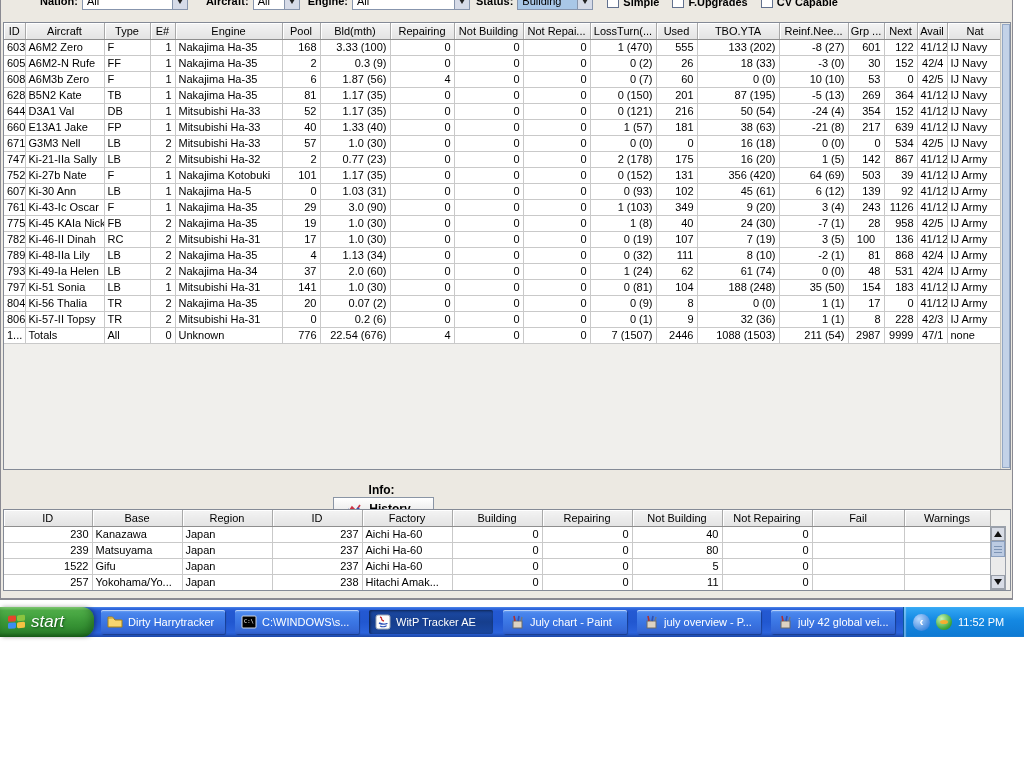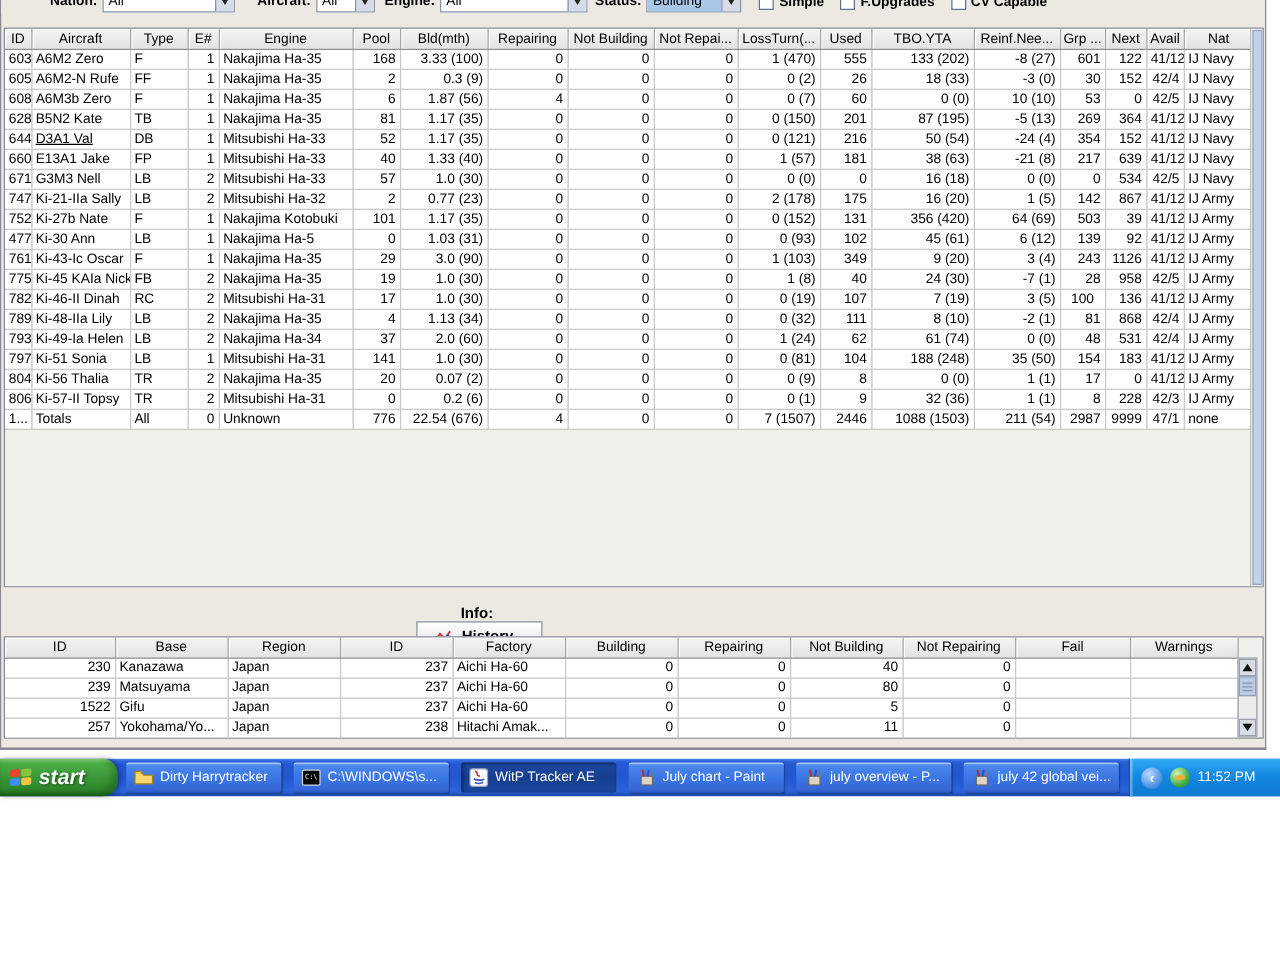--- a/index.html
+++ b/index.html
@@ -60,21 +60,21 @@
     font-size:12px; font-weight:bold; color:#000; background:linear-gradient(180deg,#ffffff,#ececec 60%,#dedede);
     border:1px solid #8a95a5; display:inline-flex; align-items:center; gap:5px; cursor:default; }
 
   
   .taskbar { position:absolute; left:0; top:607px; width:1024px; height:30px;
     background:linear-gradient(180deg,#5089e8 0%,#2e65dd 6%,#2459d2 14%,#2157d0 50%,#2b63dc 86%,#1c47a8 100%); }
   .start-btn { position:absolute; left:0; top:0; width:94px; height:30px; border-radius:0 12px 12px 0;
     background:linear-gradient(180deg,#88d37a 0%,#4fae48 12%,#3a9737 50%,#2f8a2e 86%,#1d6a1d 100%);
     box-shadow:inset -3px -3px 8px rgba(0,40,0,.35), 2px 0 4px rgba(0,0,0,.35);
     display:flex; align-items:center; gap:5px; padding-left:7px; }
-  .start-text { color:#fff; font-size:17px; font-weight:bold; font-style:italic; text-shadow:1px 1px 2px #14521a; }
+  .start-text { color:#fff; font-size:17px; font-weight:normal; font-style:italic; text-shadow:1px 1px 2px #14521a; }
   .task { position:absolute; top:3px; height:24px; width:124px; border-radius:2px;
     background:linear-gradient(180deg,#77aaf6 0%,#4a86ec 12%,#3b76e4 50%,#3568d6 88%,#2d5bc6 100%);
     box-shadow:inset 0 1px 0 rgba(255,255,255,.5), 1px 1px 1px rgba(0,0,0,.3);
     color:#fff; font-size:11px; display:flex; align-items:center; gap:5px; padding:0 6px; overflow:hidden; white-space:nowrap; }
   .task.active { background:linear-gradient(180deg,#1c4aa6 0%,#163e8d 50%,#1a47a0 100%);
     box-shadow:inset 1px 1px 3px rgba(0,0,0,.55); }
   .task .tlabel { overflow:hidden; text-overflow:clip; }
   .tray { position:absolute; right:0; top:0; width:121px; height:30px;
     background:linear-gradient(180deg,#35a9f5 0%,#1488e2 45%,#0e79d2 100%);
     border-left:1px solid #0a5a9c; box-shadow:inset 2px 0 1px rgba(255,255,255,.35);
@@ -262,21 +262,21 @@
               <td style="text-align: right;">201</td>
               <td style="text-align: right;">87 (195)</td>
               <td style="text-align: right;">-5 (13)</td>
               <td style="text-align: right;">269</td>
               <td style="text-align: right;">364</td>
               <td style="text-align: right;">41/12</td>
               <td style="text-align: left;">IJ Navy</td>
             </tr>
             <tr>
               <td style="text-align: right;">644</td>
-              <td style="text-align: left; text-decoration: underline;">D3A1 Val</td>
+              <td style="text-align: left;">D3A1 Val</td>
               <td style="text-align: left;">DB</td>
               <td style="text-align: right;">1</td>
               <td style="text-align: left;">Mitsubishi Ha-33</td>
               <td style="text-align: right;">52</td>
               <td style="text-align: right;">1.17 (35)</td>
               <td style="text-align: right;">0</td>
               <td style="text-align: right;">0</td>
               <td style="text-align: right;">0</td>
               <td style="text-align: right;">0 (121)</td>
               <td style="text-align: right;">216</td>
@@ -361,21 +361,21 @@
               <td style="text-align: right;">0 (152)</td>
               <td style="text-align: right;">131</td>
               <td style="text-align: right;">356 (420)</td>
               <td style="text-align: right;">64 (69)</td>
               <td style="text-align: right;">503</td>
               <td style="text-align: right;">39</td>
               <td style="text-align: right;">41/12</td>
               <td style="text-align: left;">IJ Army</td>
             </tr>
             <tr>
-              <td style="text-align: right;">477</td>
+              <td style="text-align: right;">607</td>
               <td style="text-align: left;">Ki-30 Ann</td>
               <td style="text-align: left;">LB</td>
               <td style="text-align: right;">1</td>
               <td style="text-align: left;">Nakajima Ha-5</td>
               <td style="text-align: right;">0</td>
               <td style="text-align: right;">1.03 (31)</td>
               <td style="text-align: right;">0</td>
               <td style="text-align: right;">0</td>
               <td style="text-align: right;">0</td>
               <td style="text-align: right;">0 (93)</td>

